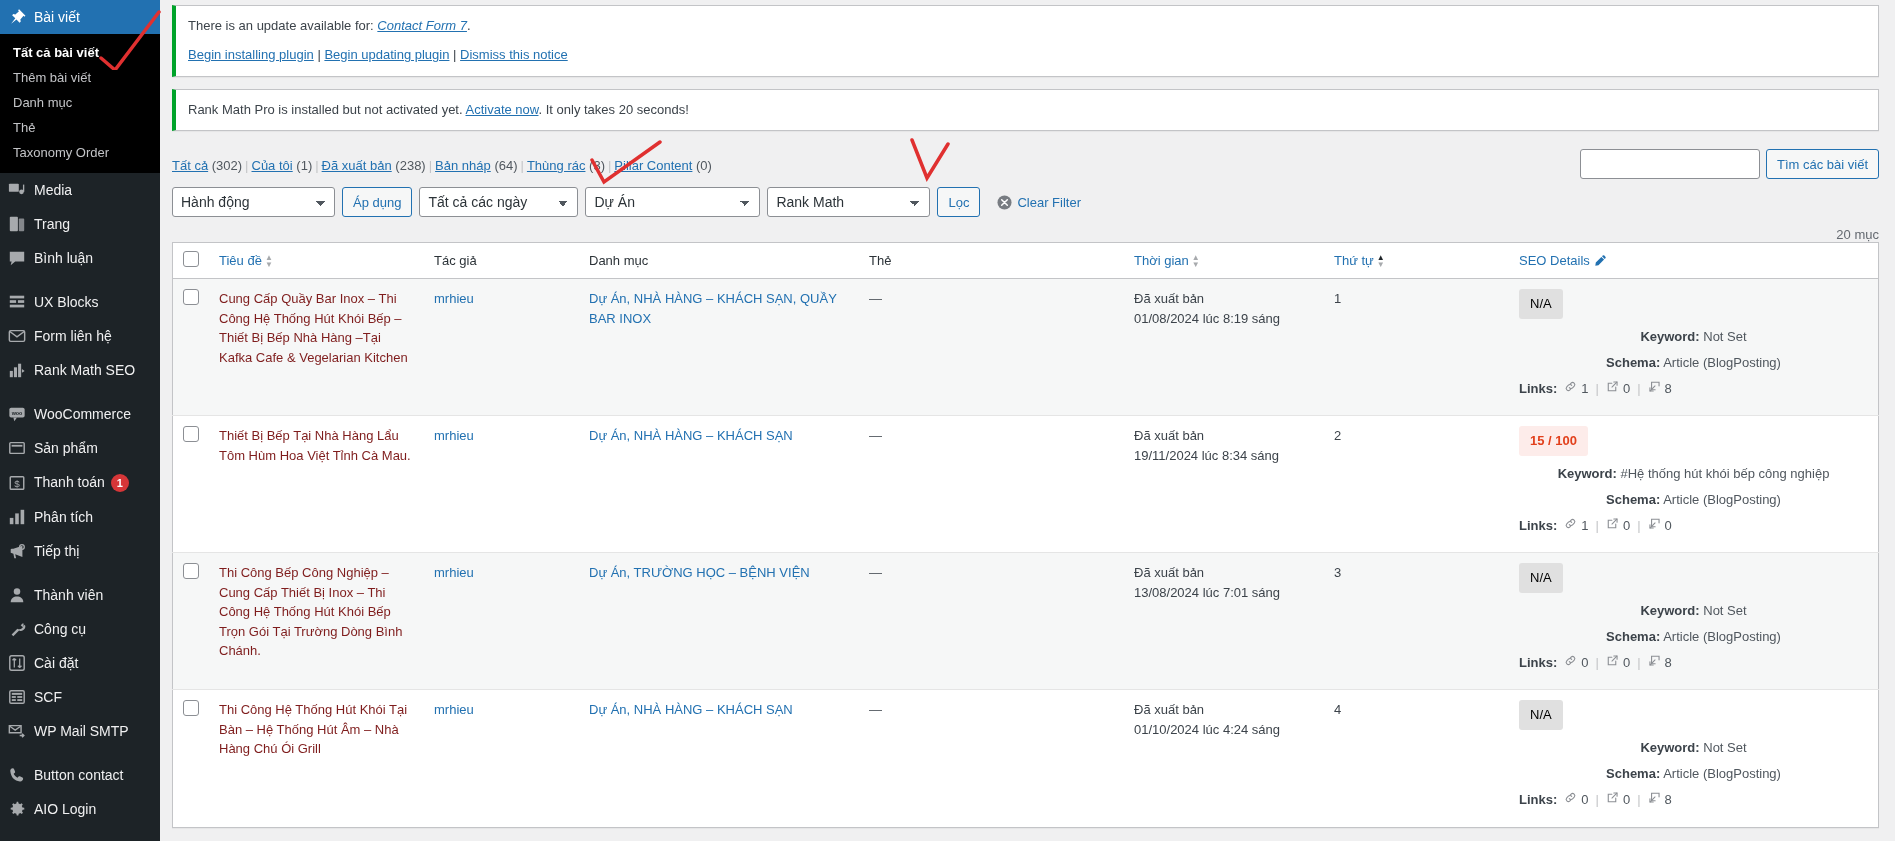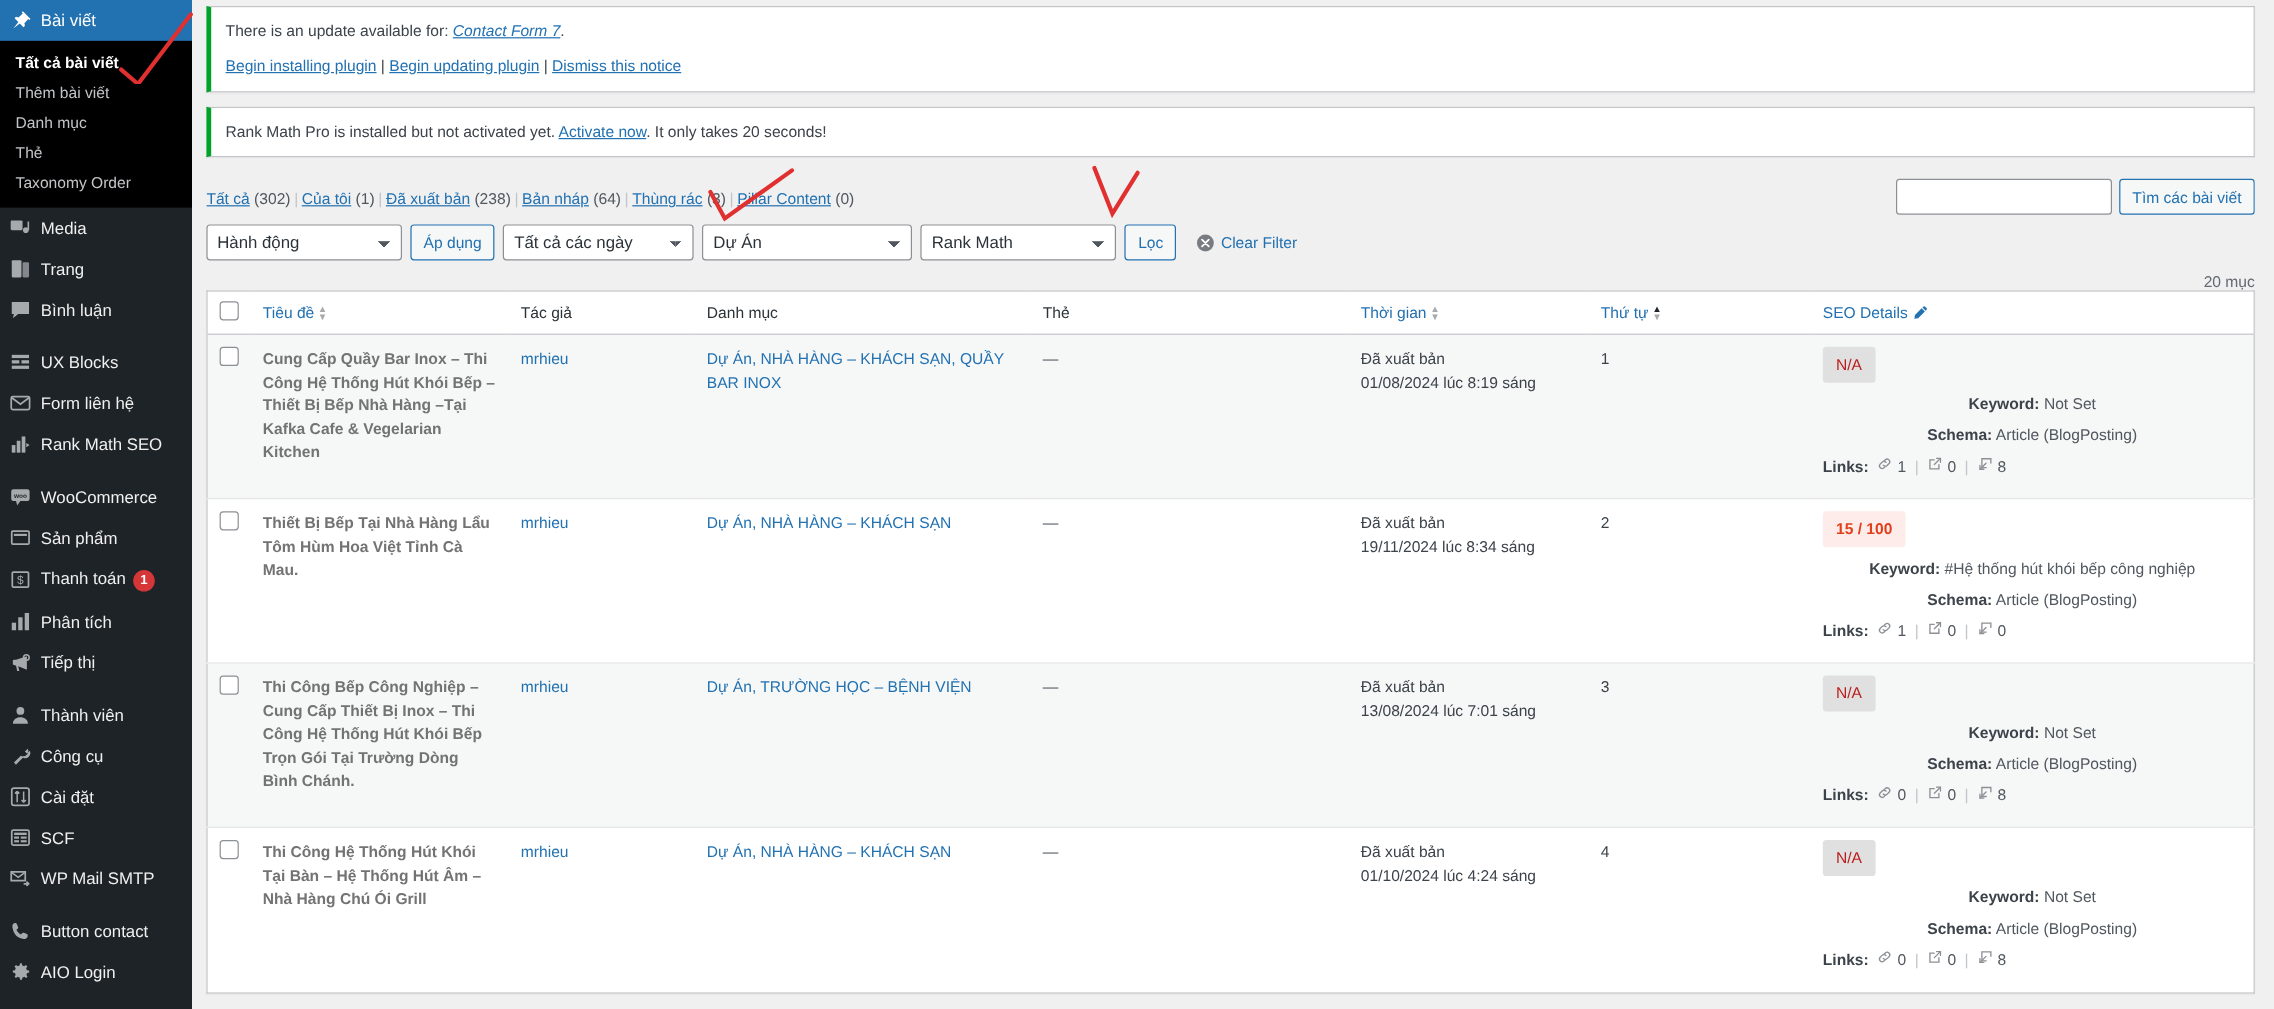--- a/index.html
+++ b/index.html
@@ -193,21 +193,21 @@
   .sort-arrows span.on { color: #1d2327; }
 
   table.wp-list-table tbody td {
     padding: 10px 10px;
     vertical-align: top;
     font-size: 13px;
     line-height: 1.5;
     border-top: 1px solid #e5e5e5;
   }
   tbody tr.alt td { background: #f6f7f7; }
-  td.title a { color: #737373; text-decoration: none; font-weight: bold; }
+  td.title a { color: #7f1d1d; text-decoration: none; font-weight: normal; }
   td.author a { color: #2271b1; text-decoration: none; }
   td.cats a { color: #2271b1; text-decoration: none; }
   td.tags { color: #50575e; }
   td.date { color: #3c434a; }
   td.order { color: #3c434a; }
 
   .cb-box {
     width: 16px; height: 16px;
     border: 1px solid #8c8f94;
     border-radius: 3px;
@@ -216,21 +216,21 @@
     cursor: pointer;
   }
 
   .seo-badge {
     display: inline-block;
     border-radius: 3px;
     padding: 5px 11px;
     font-size: 13px;
     margin-bottom: 9px;
   }
-  .seo-badge.na { background: #e0e0e0; color: #b91c1c; }
+  .seo-badge.na { background: #e0e0e0; color: #000000; }
   .seo-badge.bad { background: #fdecea; color: #e2401c; font-weight: bold; }
   .seo-line { color: #3c434a; margin-bottom: 7px; font-size: 13px; line-height: 1.45; text-align: center; }
   .seo-line b { font-weight: bold; }
   .seo-line .val { color: #50575e; }
   .links-line { display: flex; align-items: center; gap: 4px; flex-wrap: wrap; color: #50575e; }
   .links-line b { color: #3c434a; margin-right: 3px; }
   .links-line .pipe { color: #c3c4c7; margin: 0 3px; }
   .lk-ico { display: inline-block; vertical-align: middle; color: #8c8f94; }
 
   

